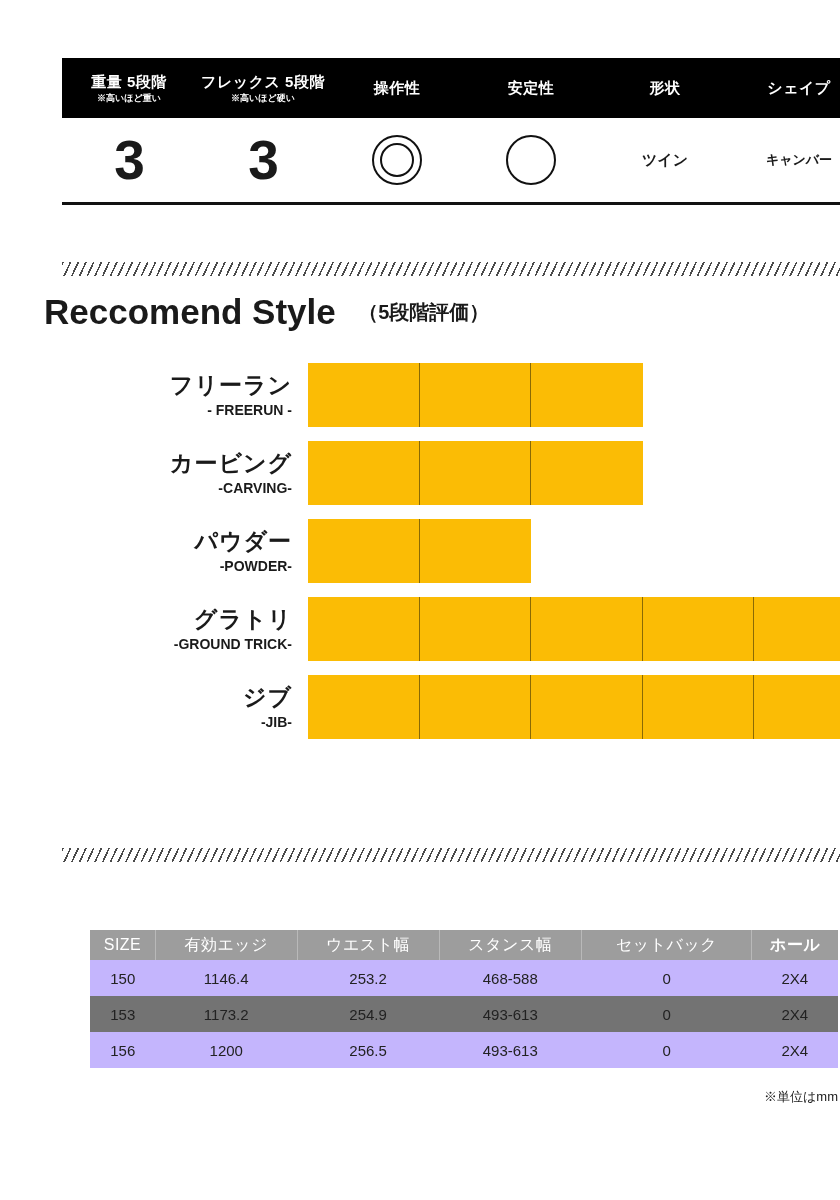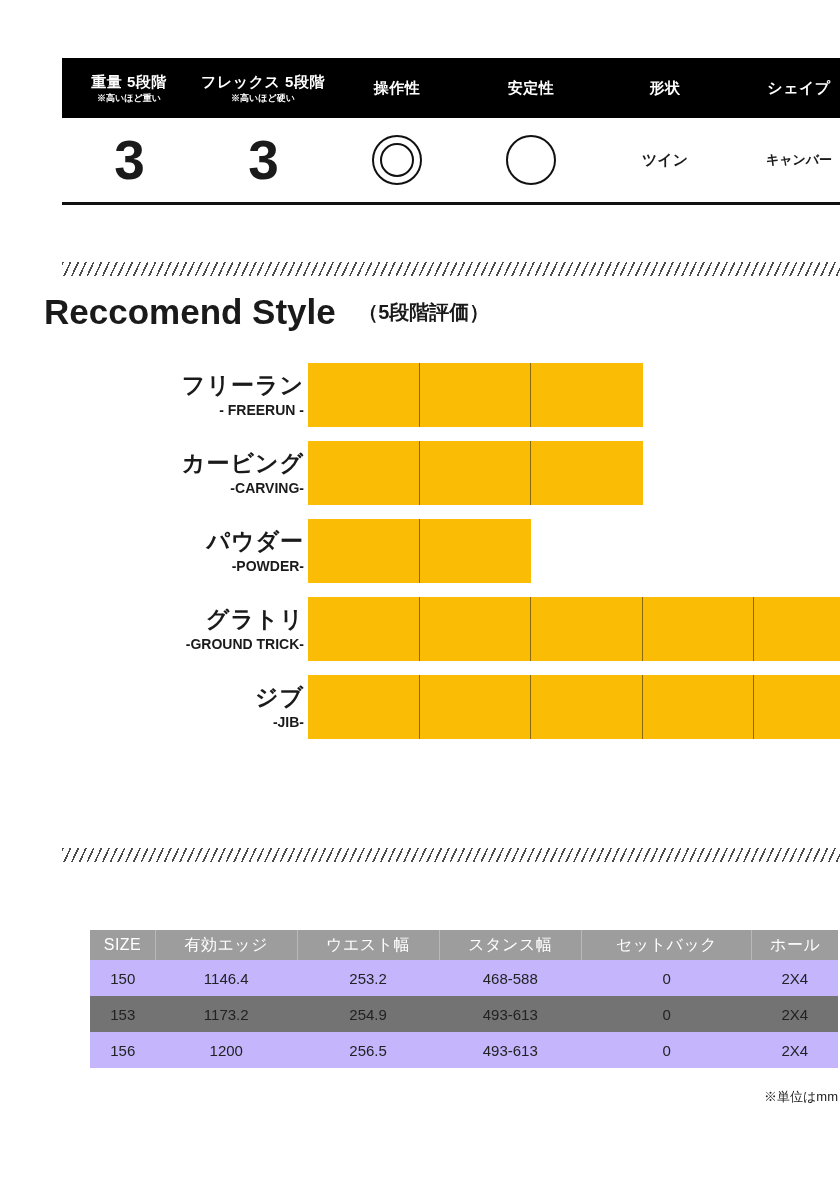--- a/index.html
+++ b/index.html
@@ -150,21 +150,21 @@
     width: 804px;
   }
   .chart-row {
     display: flex;
     align-items: center;
     height: 78px;
   }
   .chart-label {
     width: 246px;
     text-align: right;
-    padding-right: 4px;
+    padding-right: 16px;
     box-sizing: border-box;
     line-height: 1.25;
   }
   .chart-label .ja {
     font-size: 23px;
     font-weight: bold;
     letter-spacing: 1px;
     display: block;
   }
   .chart-label .en {
@@ -206,21 +206,21 @@
   }
   .size-table th {
     background: #9d9d9d;
     color: #fff;
     font-weight: normal;
     font-size: 16px;
     height: 28px;
     border-right: 1px solid #b9b9b9;
     letter-spacing: 0.5px;
   }
-  .size-table th:last-child { border-right: none; }
+  .size-table th:last-child { border-right: none; font-weight: bold; }
   .size-table td {
     text-align: center;
     height: 34px;
     font-size: 15px;
     color: #222;
   }
   .size-table tr.odd td {
     background: #c4b5fd;
   }
   .size-table tr.even td {

